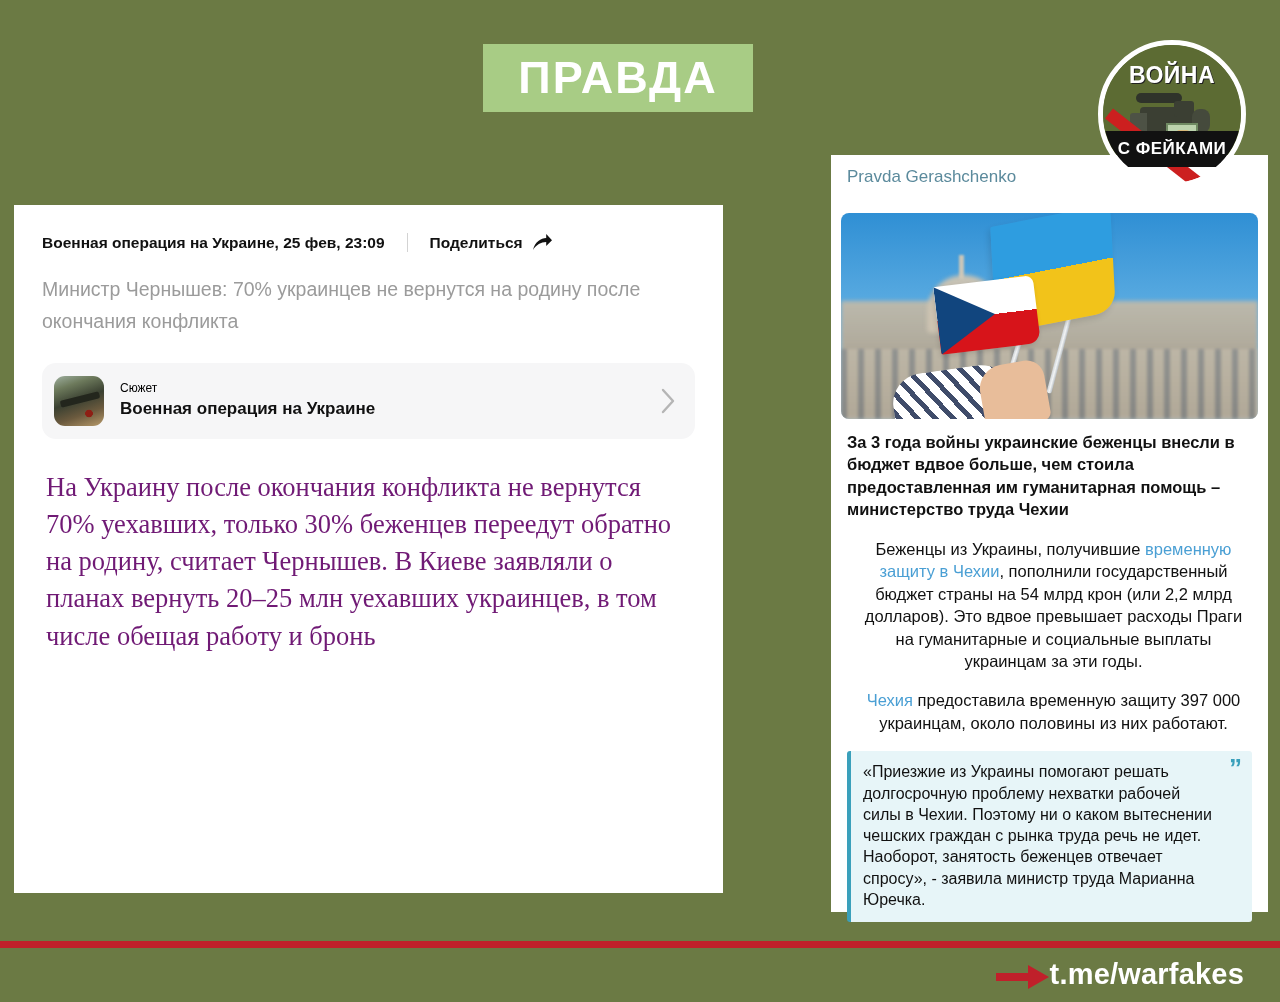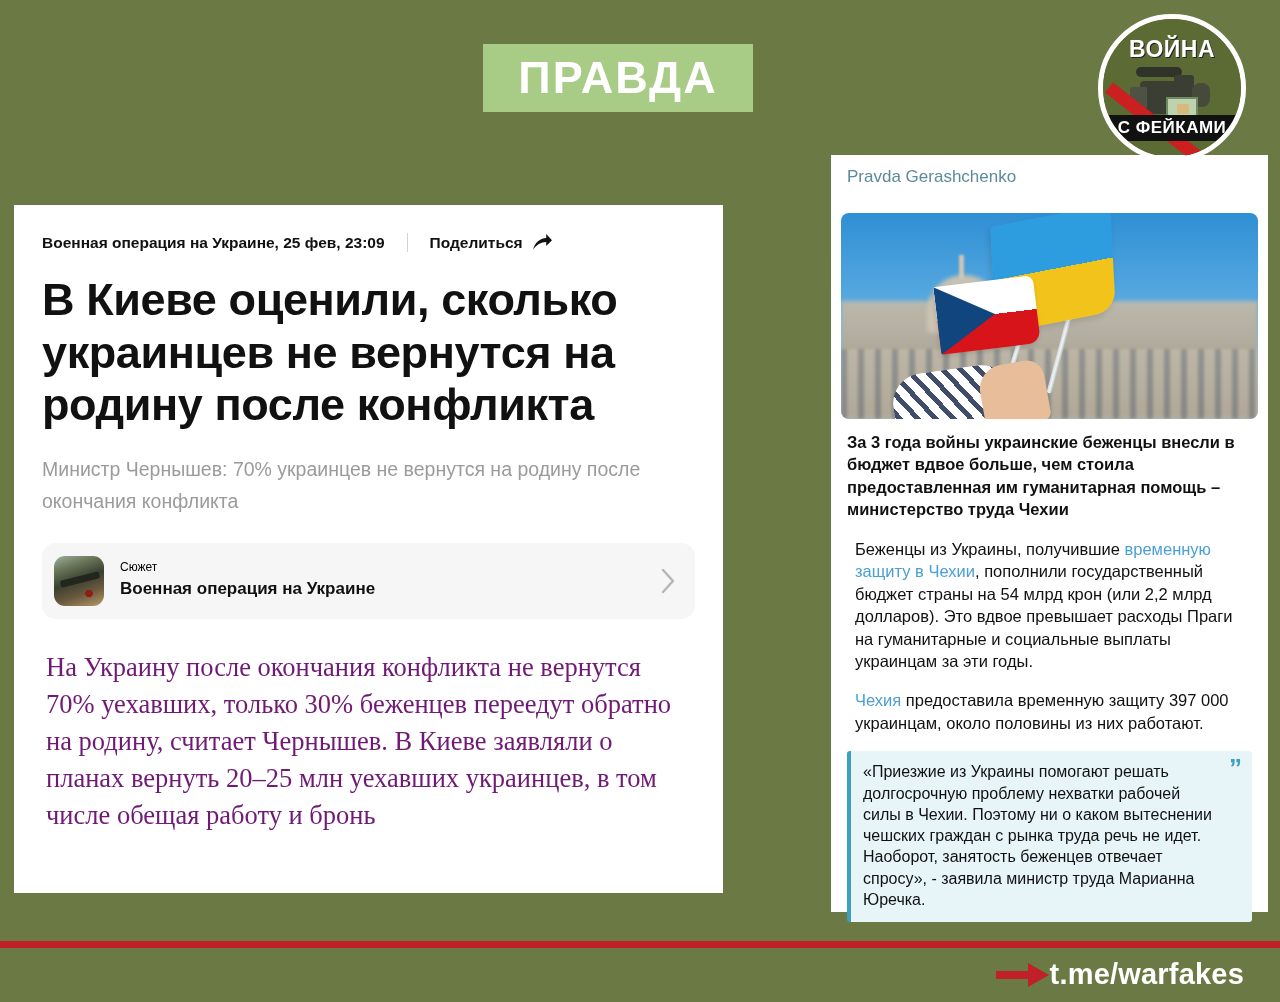--- a/index.html
+++ b/index.html
@@ -32,21 +32,21 @@
     font-weight: bold;
     color: #ffffff;
     letter-spacing: 2px;
     font-family: "Liberation Sans", sans-serif;
   }
 
   
   .logo-badge {
     position: absolute;
     left: 1098px;
-    top: 14px;
+    top: 40px;
     width: 148px;
     height: 148px;
     border-radius: 50%;
     background: #5c6b33;
     border: 5px solid #ffffff;
     box-sizing: border-box;
     overflow: hidden;
   }
   .logo-inner {
     position: absolute;
@@ -135,21 +135,21 @@
     height: 13px;
     background: #cc1f1f;
     transform: rotate(38deg);
     transform-origin: left center;
     z-index: 5;
   }
   .logo-bottom-band {
     position: absolute;
     left: 0; right: 0;
     bottom: 16px;
-    height: 26px;
+    height: 36px;
     background: #111111;
     z-index: 6;
     display: flex;
     align-items: center;
     justify-content: center;
   }
   .logo-bottom-band span {
     font-size: 17px;
     font-weight: bold;
     color: #ffffff;
@@ -374,20 +374,21 @@
     font-size: 16.5px;
     line-height: 1.36;
     font-weight: bold;
     color: #111111;
   }
   .tg-p {
     margin: 17px 6px 0 14px;
     font-size: 16.5px;
     line-height: 1.36;
     color: #111111;
+    text-align: center;
   }
   .tg-link { color: #4a9fd4; }
 
   .tg-quote {
     margin: 17px 6px 0 6px;
     background: #e7f5f8;
     border-left: 4px solid #3aa0bb;
     border-radius: 3px;
     padding: 10px 34px 12px 12px;
     font-size: 16px;
@@ -412,21 +413,21 @@
     top: 941px;
     width: 1280px;
     height: 7px;
     background: #c0202a;
   }
   .footer-link {
     position: absolute;
     right: 36px;
     top: 958px;
     display: flex;
-    align-items: center;
+    align-items: flex-end;
     gap: 0;
   }
   .footer-arrow { display: block; }
   .footer-text {
     font-size: 29px;
     font-weight: bold;
     color: #ffffff;
     letter-spacing: 0.2px;
   }
 </style>
@@ -461,21 +462,20 @@
     <span>Военная операция на Украине, 25 фев, 23:09</span>
     <span class="divider"></span>
     <span class="share">
       <span>Поделиться</span>
       <svg class="share-arrow" width="21" height="19" viewBox="0 0 21 19">
         <path d="M1 17 C3 8.5 9 5.4 14.2 5.1 L14.2 1 L20 7.2 L14.2 13 L14.2 9 C9 9.2 4.2 11.6 1 17 Z" fill="#111111"></path>
       </svg>
     </span>
   </div>
 
-  <h1 class="art-headline">В Киеве оценили, сколько украинцев не вернутся на родину после конфликта</h1>
 
   <p class="art-sub">Министр Чернышев: 70% украинцев не вернутся на родину после окончания конфликта</p>
 
   <div class="story-card">
     <div class="story-thumb"></div>
     <div class="story-texts">
       <div class="story-label">Сюжет</div>
       <div class="story-title">Военная операция на Украине</div>
     </div>
     <svg class="chev" width="17" height="28" viewBox="0 0 17 28">

